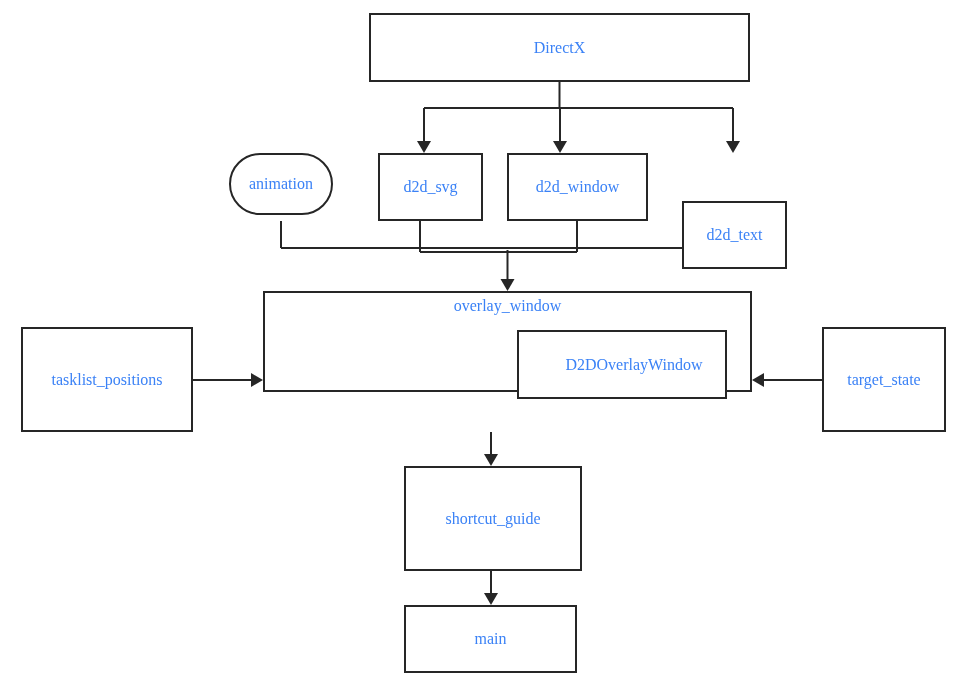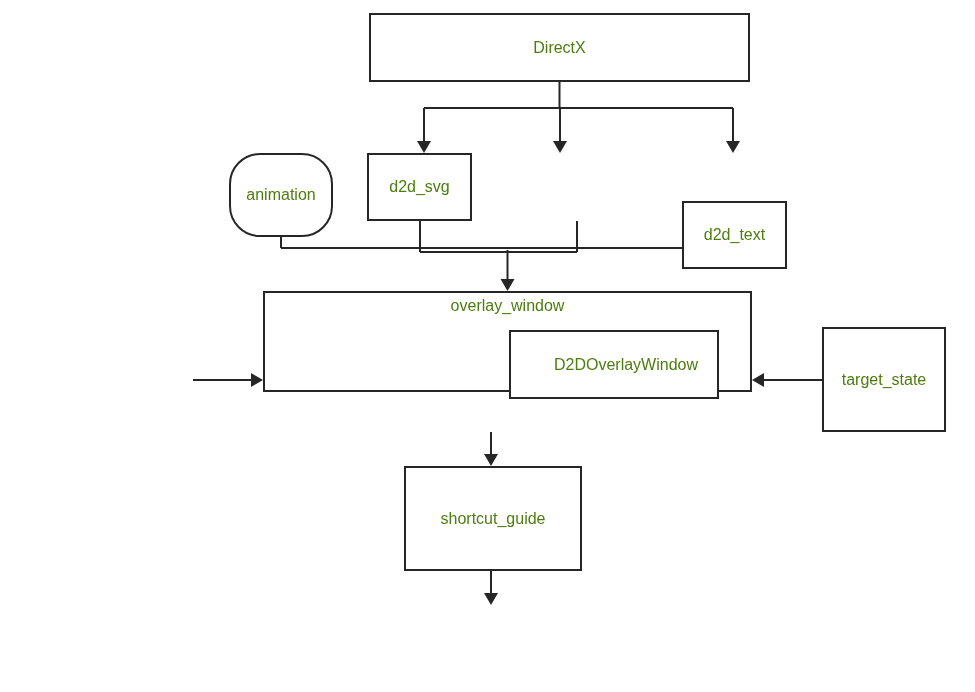--- a/index.html
+++ b/index.html
@@ -1,22 +1,22 @@
 <!DOCTYPE html>
 <html><head>
 <meta charset="utf-8">
 <style>
   html, body { margin: 0; padding: 0; background: #ffffff; }
   .canvas {
     position: relative;
     width: 975px;
     height: 692px;
     background: #ffffff;
-    font-family: Liberation Sans, sans-serif;
-    color: #4d7c0f;
+    font-family: Liberation Serif, serif;
+    color: #3b82f6;
     overflow: hidden;
   }
   .edges-layer {
     position: absolute;
     left: 0; top: 0;
     width: 975px; height: 692px;
     pointer-events: none;
   }
   .node {
     position: absolute;
@@ -39,27 +39,27 @@
   .group-label {
     position: absolute;
     top: 4px;
     left: 0;
     right: 0;
     text-align: center;
     font-size: 16px;
   }
   
   .n-directx            { left: 369px; top: 13px;  width: 381px; height: 69px; }
-  .n-animation          { left: 229px; top: 153px; width: 104px; height: 84px; border-radius: 31px; }
-  .n-d2d-svg            { left: 367px; top: 153px; width: 105px; height: 68px; }
+  .n-animation          { left: 229px; top: 153px; width: 104px; height: 62px; border-radius: 31px; }
+  .n-d2d-svg            { left: 378px; top: 153px; width: 105px; height: 68px; }
   .n-d2d-window         { left: 507px; top: 153px; width: 141px; height: 68px; }
   .n-d2d-text           { left: 682px; top: 153px; width: 105px; height: 68px; margin-top: 48px; }
   .n-overlay-window     { left: 263px; top: 291px; width: 489px; height: 101px; }
   .n-d2doverlay-svg     { left: 35px;  top: 37px;  width: 175px; height: 69px; }
-  .n-d2doverlay-window  { left: 244px; top: 37px;  width: 210px; height: 69px; padding-left: 24px; }
+  .n-d2doverlay-window  { left: 252px; top: 37px;  width: 210px; height: 69px; padding-left: 24px; }
   .n-tasklist-positions { left: 21px;  top: 327px; width: 172px; height: 105px; }
   .n-target-state       { left: 822px; top: 327px; width: 124px; height: 105px; }
   .n-shortcut-guide     { left: 404px; top: 466px; width: 178px; height: 105px; }
   .n-main               { left: 404px; top: 605px; width: 173px; height: 68px; }
 </style>
 </head>
 <body>
 
 <div class="canvas">
 
@@ -113,35 +113,44 @@
   </div>
 
   <div class="node n-animation">
     <span>animation</span>
   </div>
 
   <div class="node n-d2d-svg">
     <span>d2d_svg</span>
   </div>
 
+  <div class="node n-d2d-window">
+    <span>d2d_window</span>
+  </div>
 
   <div class="node n-d2d-text">
     <span>d2d_text</span>
   </div>
 
   <div class="group n-overlay-window">
     <div class="group-label">overlay_window</div>
     <div class="node n-d2doverlay-window">
       <span>D2DOverlayWindow</span>
     </div>
   </div>
 
+  <div class="node n-tasklist-positions">
+    <span>tasklist_positions</span>
+  </div>
 
   <div class="node n-target-state">
     <span>target_state</span>
   </div>
 
   <div class="node n-shortcut-guide">
     <span>shortcut_guide</span>
   </div>
 
+  <div class="node n-main">
+    <span>main</span>
+  </div>
 
 </div>
 
 </body></html>

